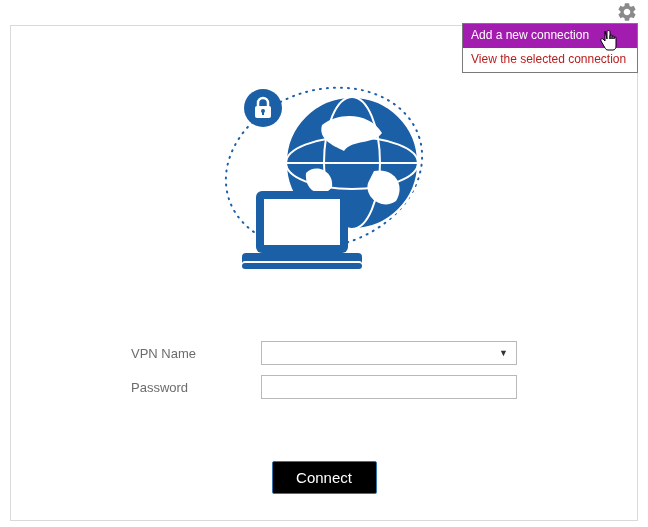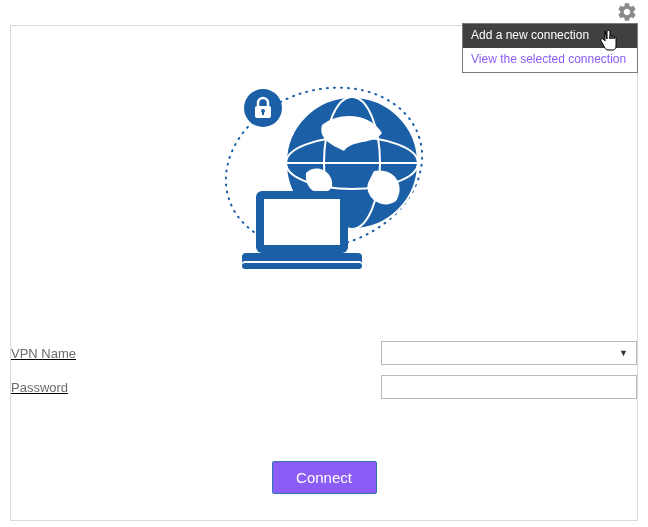--- a/index.html
+++ b/index.html
@@ -30,25 +30,25 @@
     right: 0;
     border: 1px solid #7a7a7a;
     background: #ffffff;
     min-width: 176px;
     font-size: 12px;
   }
   .menu-item {
     padding: 4px 8px 5px 8px;
     white-space: nowrap;
     cursor: pointer;
-    color: #8b5cf6;
+    color: #b91c1c;
     line-height: 15px;
   }
   .menu-item.highlight {
-    background: #404040;
+    background: #a21caf;
     color: #ffffff;
   }
   .cursor-icon {
     position: absolute;
     top: 28px;
     right: 18px;
     width: 20px;
     height: 22px;
     z-index: 20;
     pointer-events: none;
@@ -72,23 +72,22 @@
   }
   .form {
     position: absolute;
     top: 315px;
     left: 0;
     right: 0;
   }
   .form-row {
     display: flex;
     align-items: center;
-    justify-content: space-between;
+    justify-content: center;
     margin-bottom: 10px;
-    text-decoration: underline;
   }
   .form-label {
     width: 130px;
     text-align: left;
     font-size: 13px;
     color: #6c6c6c;
     padding-right: 10px;
   }
   .form-control {
     width: 256px;
@@ -114,21 +113,21 @@
     position: absolute;
     top: 435px;
     left: 0;
     right: 0;
     text-align: center;
   }
   .btn-connect {
     display: inline-block;
     min-width: 105px;
     height: 33px;
-    background: #8b5cf6;
+    background: #000000;
     color: #ffffff;
     border: 1px solid #2f76b0;
     font-size: 15px;
     cursor: pointer;
     border-radius: 2px;
     padding: 4px 16px;
   }
 </style>
 </head>
 <body>

